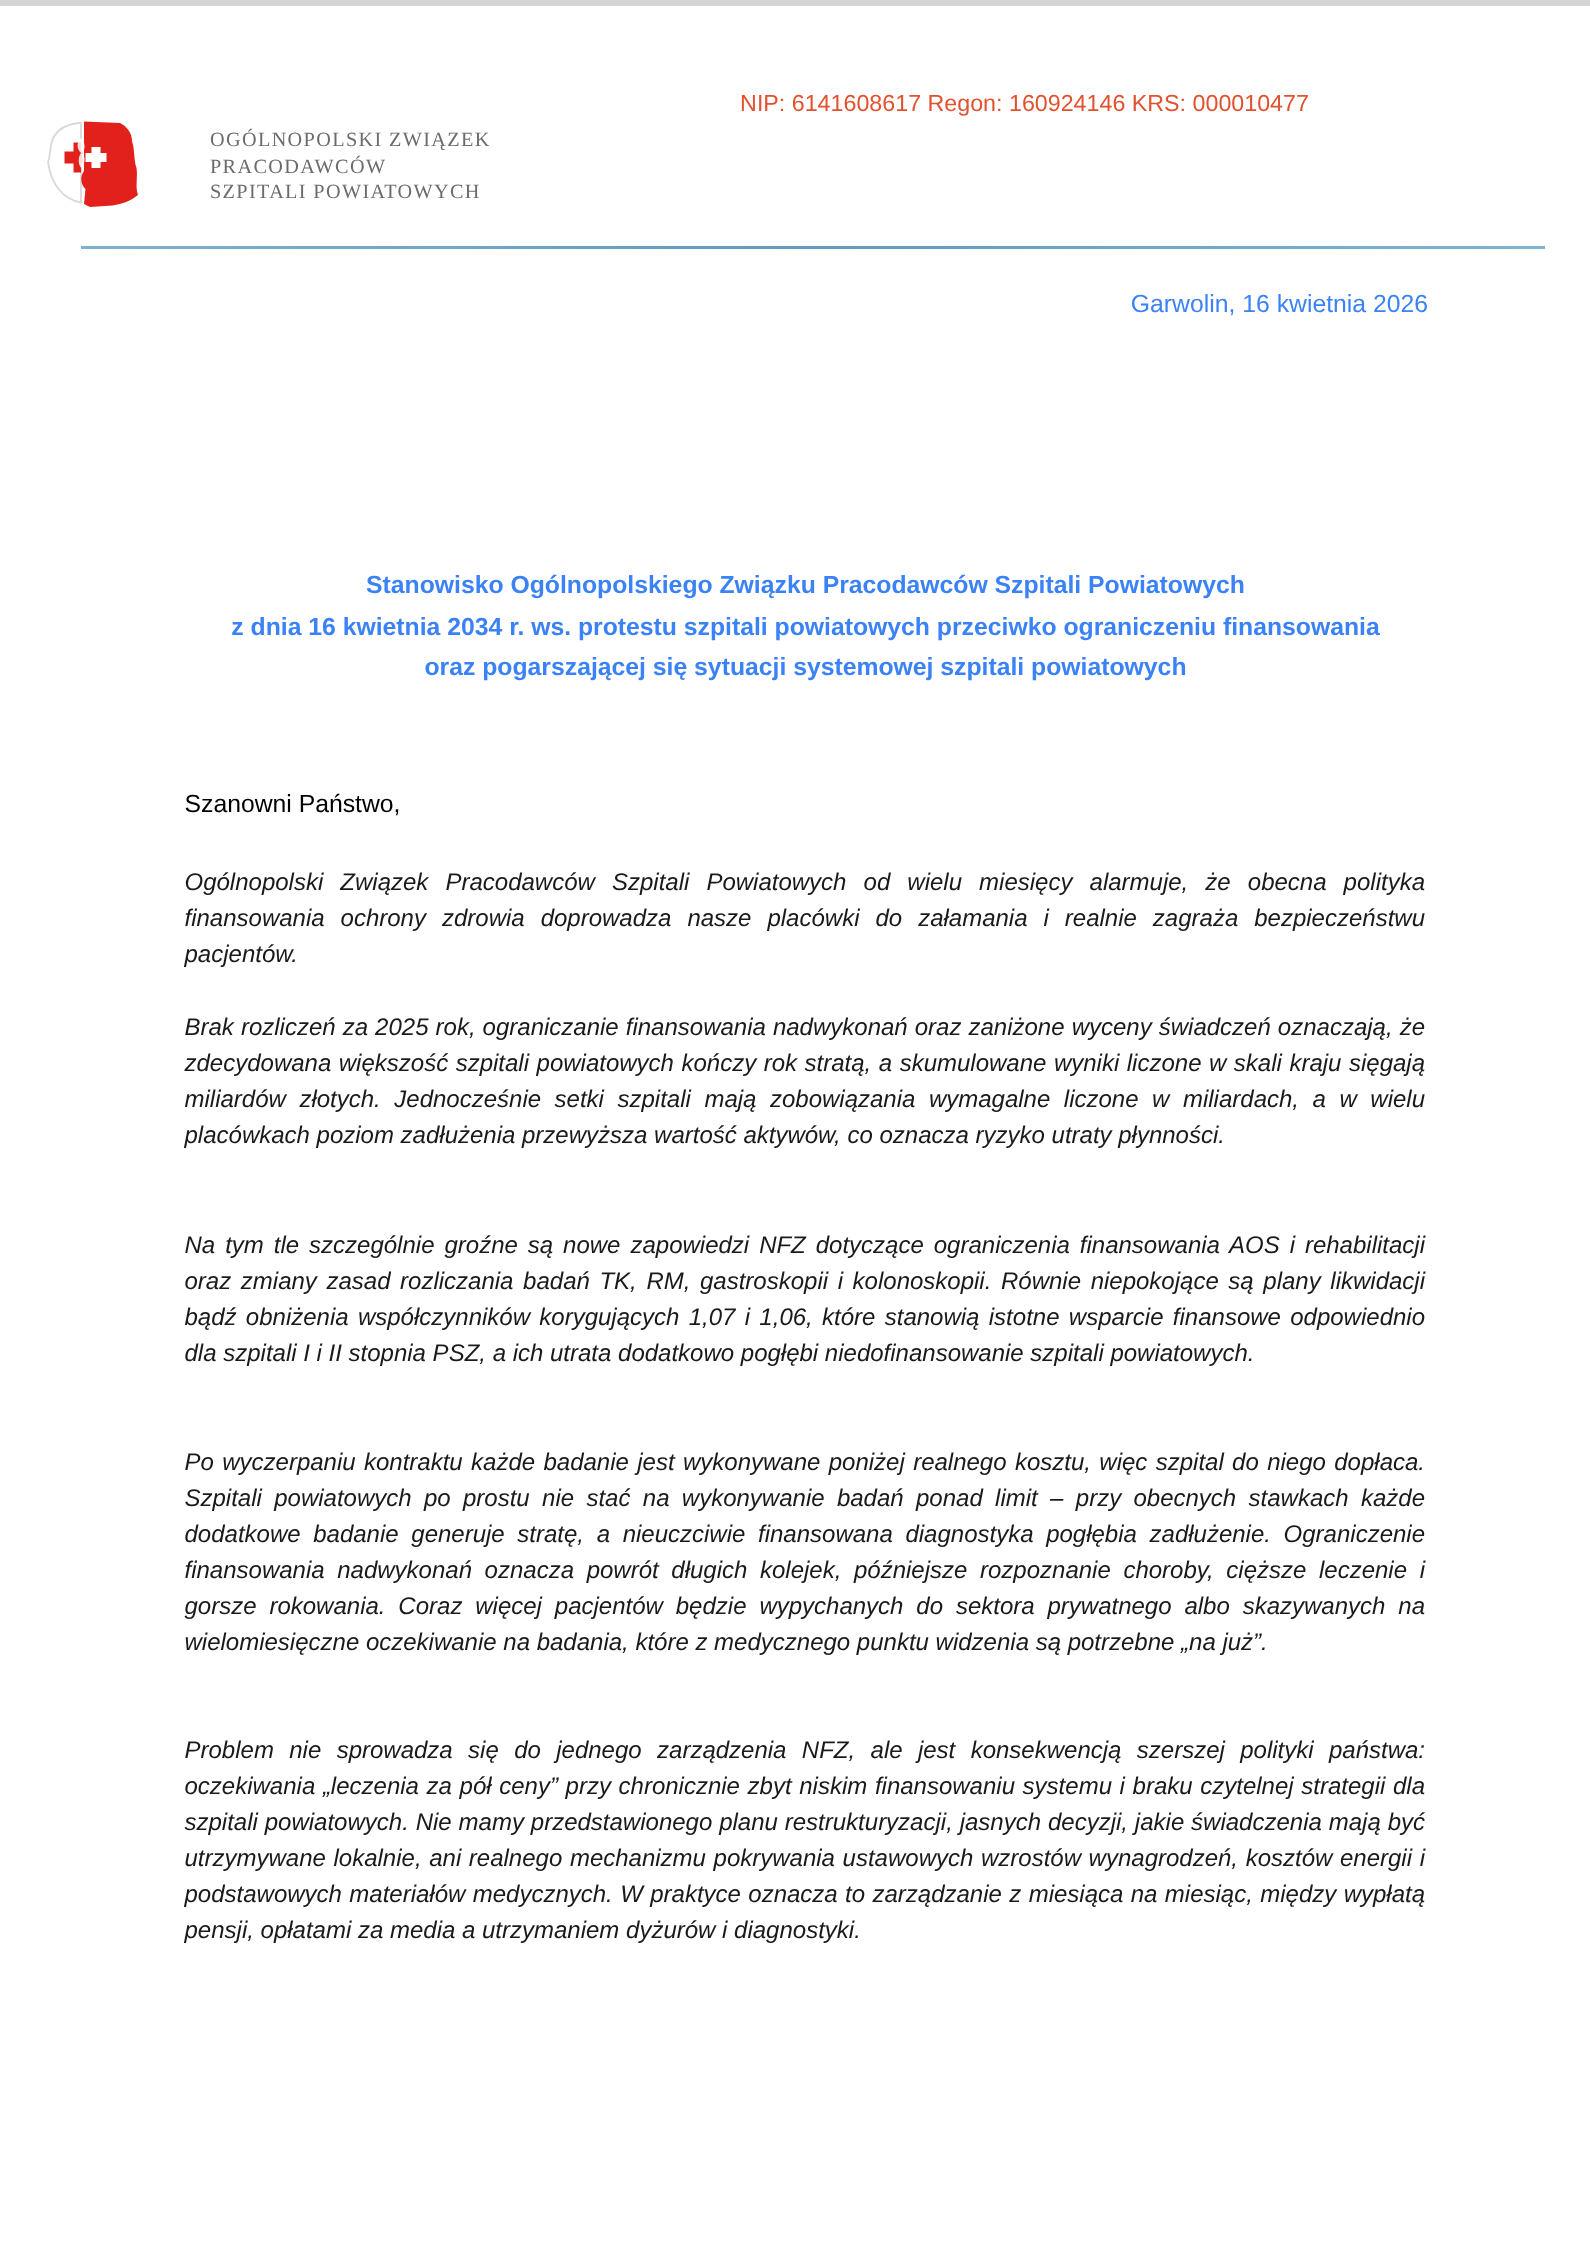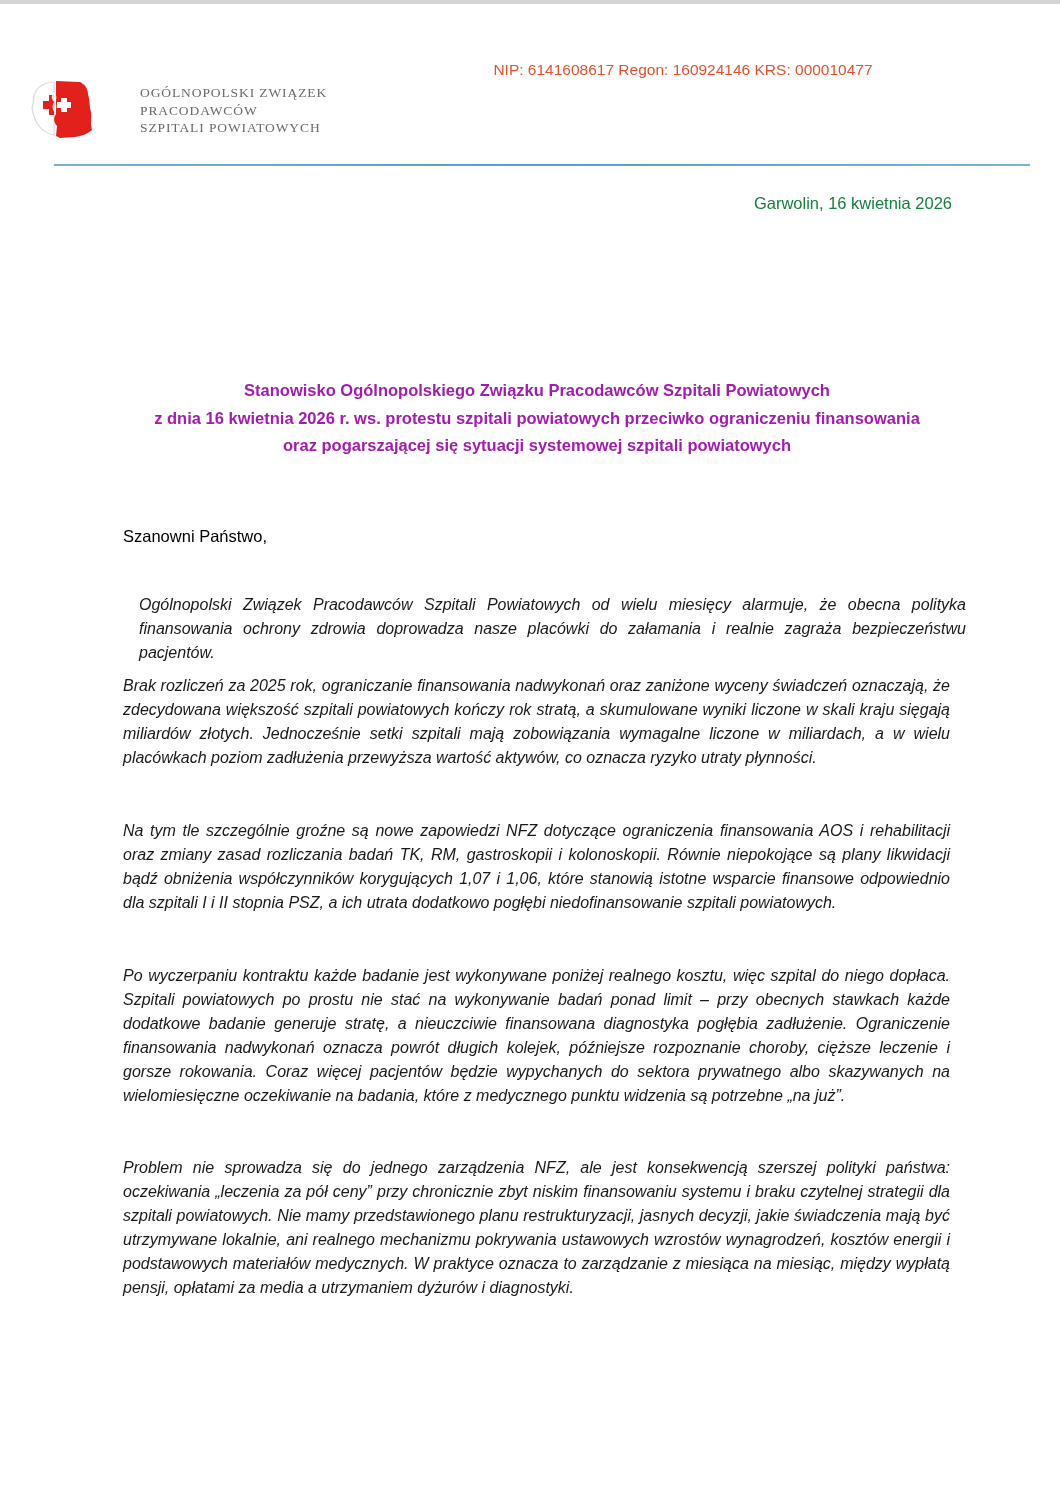--- a/index.html
+++ b/index.html
@@ -60,34 +60,34 @@
       top: 164px;
       width: 976px;
       height: 2px;
       background: linear-gradient(90deg, #7fb0cf, #5f9bc2 50%, #7fb3d2);
     }
     .place-date {
       position: absolute;
       right: 108px;
       top: 194px;
       font-size: 16.5px;
-      color: #15803d;
+      color: #3b82f6;
       white-space: nowrap;
     }
     
     .doc-title {
       position: absolute;
       left: 100px;
       top: 377px;
       width: 874px;
       text-align: center;
       font-weight: bold;
       font-size: 16.5px;
       line-height: 27.5px;
-      color: #a21caf;
+      color: #3b82f6;
     }
     .doc-title div { white-space: nowrap; }
     
     .salutation {
       position: absolute;
       left: 123px;
       top: 527px;
       font-size: 16.5px;
       color: #000000;
     }
@@ -137,23 +137,23 @@
 <div class="org-block">
   <div>NIP: 6141608617 Regon: 160924146 KRS: 000010477</div>
 </div>
 
 <div class="divider"></div>
 
 <div class="place-date">Garwolin, 16 kwietnia 2026</div>
 
 <div class="doc-title">
   <div>Stanowisko Ogólnopolskiego Związku Pracodawców Szpitali Powiatowych</div>
-  <div>z dnia 16 kwietnia 2026 r. ws. protestu szpitali powiatowych przeciwko ograniczeniu finansowania</div>
+  <div>z dnia 16 kwietnia 2034 r. ws. protestu szpitali powiatowych przeciwko ograniczeniu finansowania</div>
   <div>oraz pogarszającej się sytuacji systemowej szpitali powiatowych</div>
 </div>
 
 <div class="salutation">Szanowni Państwo,</div>
 
-<p class="para p1" style="margin:16px">Ogólnopolski Związek Pracodawców Szpitali Powiatowych od wielu miesięcy alarmuje, że obecna polityka finansowania ochrony zdrowia doprowadza nasze placówki do załamania i realnie zagraża bezpieczeństwu pacjentów.</p>
+<p class="para p1" style="margin:0">Ogólnopolski Związek Pracodawców Szpitali Powiatowych od wielu miesięcy alarmuje, że obecna polityka finansowania ochrony zdrowia doprowadza nasze placówki do załamania i realnie zagraża bezpieczeństwu pacjentów.</p>
 <p class="para p2" style="margin:0">Brak rozliczeń za 2025 rok, ograniczanie finansowania nadwykonań oraz zaniżone wyceny świadczeń oznaczają, że zdecydowana większość szpitali powiatowych kończy rok stratą, a skumulowane wyniki liczone w skali kraju sięgają miliardów złotych. Jednocześnie setki szpitali mają zobowiązania wymagalne liczone w miliardach, a w wielu placówkach poziom zadłużenia przewyższa wartość aktywów, co oznacza ryzyko utraty płynności.</p>
 <p class="para p3" style="margin:0">Na tym tle szczególnie groźne są nowe zapowiedzi NFZ dotyczące ograniczenia finansowania AOS i rehabilitacji oraz zmiany zasad rozliczania badań TK, RM, gastroskopii i kolonoskopii. Równie niepokojące są plany likwidacji bądź obniżenia współczynników korygujących 1,07 i 1,06, które stanowią istotne wsparcie finansowe odpowiednio dla szpitali I i II stopnia PSZ, a ich utrata dodatkowo pogłębi niedofinansowanie szpitali powiatowych.</p>
 <p class="para p4" style="margin:0">Po wyczerpaniu kontraktu każde badanie jest wykonywane poniżej realnego kosztu, więc szpital do niego dopłaca. Szpitali powiatowych po prostu nie stać na wykonywanie badań ponad limit – przy obecnych stawkach każde dodatkowe badanie generuje stratę, a nieuczciwie finansowana diagnostyka pogłębia zadłużenie. Ograniczenie finansowania nadwykonań oznacza powrót długich kolejek, późniejsze rozpoznanie choroby, cięższe leczenie i gorsze rokowania. Coraz więcej pacjentów będzie wypychanych do sektora prywatnego albo skazywanych na wielomiesięczne oczekiwanie na badania, które z medycznego punktu widzenia są potrzebne „na już”.</p>
 <p class="para p5" style="margin:0">Problem nie sprowadza się do jednego zarządzenia NFZ, ale jest konsekwencją szerszej polityki państwa: oczekiwania „leczenia za pół ceny” przy chronicznie zbyt niskim finansowaniu systemu i braku czytelnej strategii dla szpitali powiatowych. Nie mamy przedstawionego planu restrukturyzacji, jasnych decyzji, jakie świadczenia mają być utrzymywane lokalnie, ani realnego mechanizmu pokrywania ustawowych wzrostów wynagrodzeń, kosztów energii i podstawowych materiałów medycznych. W praktyce oznacza to zarządzanie z miesiąca na miesiąc, między wypłatą pensji, opłatami za media a utrzymaniem dyżurów i diagnostyki.</p>
 
 </body></html>

